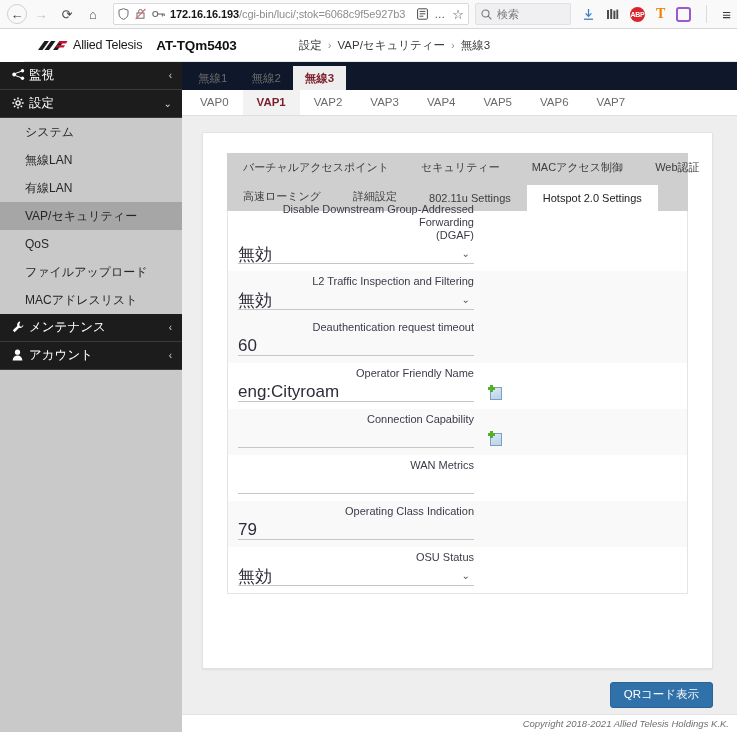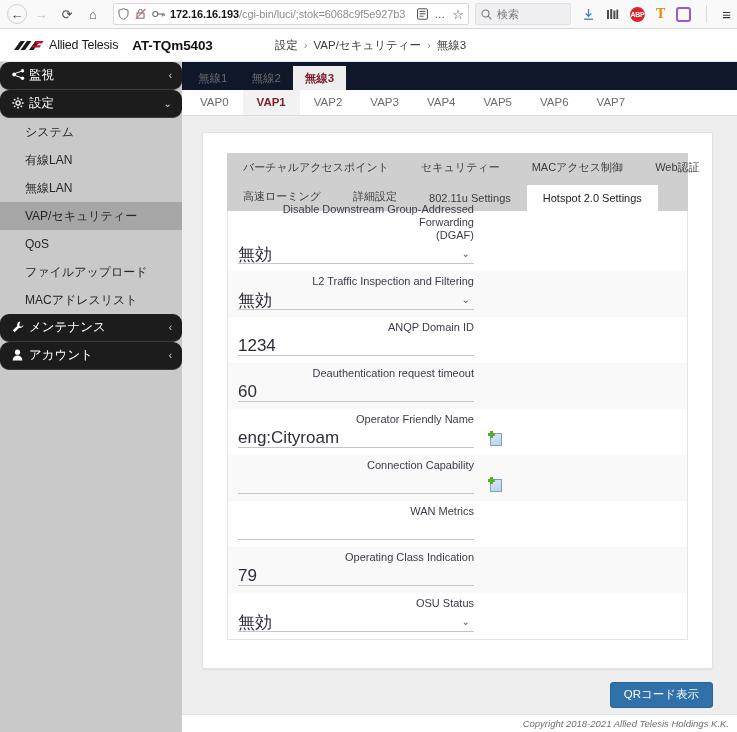--- a/index.html
+++ b/index.html
@@ -87,20 +87,21 @@
   .menu-sep { width: 1px; height: 18px; background: #dcdce0; margin: 0 4px; }
 
   
   .app-header {
     height: 33px;
     background: #ffffff;
     display: flex;
     align-items: center;
     padding-left: 14px;
     border-bottom: 1px solid #e9e9e9;
+    margin-left: 24px;
   }
   .logo-wrap { display: flex; align-items: center; gap: 5px; }
   .logo-mark { display: block; }
   .logo-text { font-size: 12.5px; color: #1a1a1a; letter-spacing: -0.2px; }
   .model-name {
     font-size: 13.5px; font-weight: 700; color: #111;
     margin-left: 14px; letter-spacing: -0.1px;
   }
   .breadcrumb {
     font-size: 11.5px; color: #3a3a3a;
@@ -121,21 +122,20 @@
   }
   .nav-group {
     height: 28px;
     background: #1c1c1c;
     color: #ffffff;
     display: flex;
     align-items: center;
     padding: 0 10px 0 12px;
     font-size: 12.5px;
     border-bottom: 1px solid #3a3a3a;
-    border-radius: 9px;
   }
   .nav-group .gicon { width: 17px; font-size: 11px; color: #fff; }
   .nav-group .glabel { flex: 1 1 auto; }
   .nav-group .chev { font-size: 10px; color: #d6d6d6; }
   .nav-sub {
     background: #c9c9c9;
   }
   .nav-item {
     height: 28px;
     display: flex;
@@ -444,24 +444,24 @@
       </span>
       <span class="glabel">設定</span>
       <span class="chev">⌄</span>
     </div>
 
     <div class="nav-sub">
       <div class="nav-item">
           <span>システム</span>
         </div>
       <div class="nav-item">
+          <span>無線LAN</span>
+        </div>
+      <div class="nav-item">
           <span>有線LAN</span>
-        </div>
-      <div class="nav-item">
-          <span>無線LAN</span>
         </div>
       <div class="nav-item active">
           <span>VAP/セキュリティー</span>
         </div>
       <div class="nav-item">
           <span>QoS</span>
         </div>
       <div class="nav-item">
           <span>ファイルアップロード</span>
         </div>
@@ -549,28 +549,20 @@
           <div class="frow alt">
             <div class="fcell">
               <div class="flabel"><span>L2 Traffic Inspection and Filtering</span></div>
               <div class="finput">
                 <span class="fvalue">無効</span>
                 <span class="fcaret">⌄</span>
               </div>
             </div>
           </div>
 
-          <div class="frow">
-            <div class="fcell">
-              <div class="flabel"><span>ANQP Domain ID</span></div>
-              <div class="finput">
-                <span class="fvalue">1234</span>
-              </div>
-            </div>
-          </div>
 
           <div class="frow alt">
             <div class="fcell">
               <div class="flabel"><span>Deauthentication request timeout</span></div>
               <div class="finput">
                 <span class="fvalue">60</span>
               </div>
             </div>
           </div>
 

